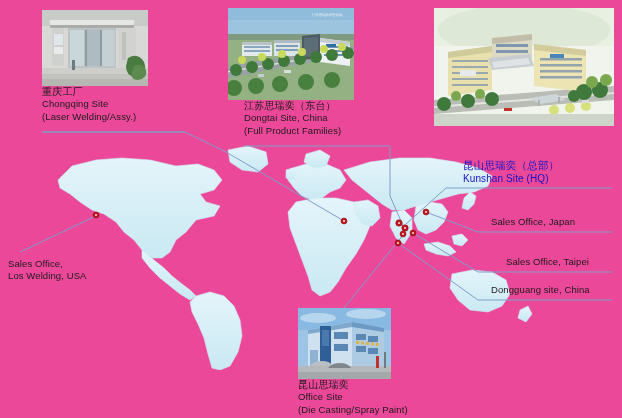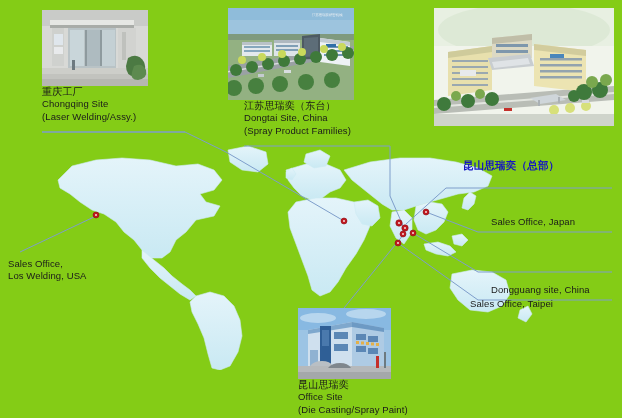--- a/index.html
+++ b/index.html
@@ -7,21 +7,21 @@
     padding: 0;
     background: #ffffff;
   }
   body {
     font-family: "Liberation Sans", sans-serif;
   }
   #slide {
     position: relative;
     width: 622px;
     height: 418px;
-    background: #84cc16;
+    background: #ec4899;
     overflow: hidden;
   }
   
   #map-layer {
     position: absolute;
     left: 0;
     top: 140px;
     width: 622px;
     height: 230px;
   }
@@ -41,21 +41,21 @@
     white-space: nowrap;
     letter-spacing: 0.1px;
   }
   .label .cn {
     font-family: "DejaVu Sans", sans-serif;
     font-size: 10px;
     letter-spacing: 0.2px;
   }
   .label.hq {
     color: #1313c4;
-    font-weight: bold;
+    font-weight: normal;
     font-size: 10px;
     line-height: 13px;
   }
   .label.hq .cn {
     font-size: 10.5px;
   }
   
   #lines {
     position: absolute;
     left: 0;
@@ -384,32 +384,33 @@
 
   <div class="label" style="left:42px; top:86px;">
     <div class="cn">重庆工厂</div>
     <div>Chongqing Site</div>
     <div>(Laser Welding/Assy.)</div>
   </div>
 
   <div class="label" style="left:244px; top:100px;">
     <div class="cn">江苏思瑞奕（东台）</div>
     <div>Dongtai Site, China</div>
-    <div>(Spray Product Families)</div>
+    <div>(Full Product Families)</div>
   </div>
 
   <div class="label hq" style="left:463px; top:159px;">
     <div class="cn">昆山思瑞奕（总部）</div>
+    <div>Kunshan Site (HQ)</div>
   </div>
 
   <div class="label" style="left:491px; top:216px;">
     <div>Sales Office, Japan</div>
   </div>
 
-  <div class="label" style="left:470px; top:256px;margin-top:42px;">
+  <div class="label" style="left:506px; top:256px;">
     <div>Sales Office, Taipei</div>
   </div>
 
   <div class="label" style="left:491px; top:284px;">
     <div>Dongguang site, China</div>
   </div>
 
   <div class="label" style="left:8px; top:258px;">
     <div>Sales Office,</div>
     <div>Los Welding, USA</div>

